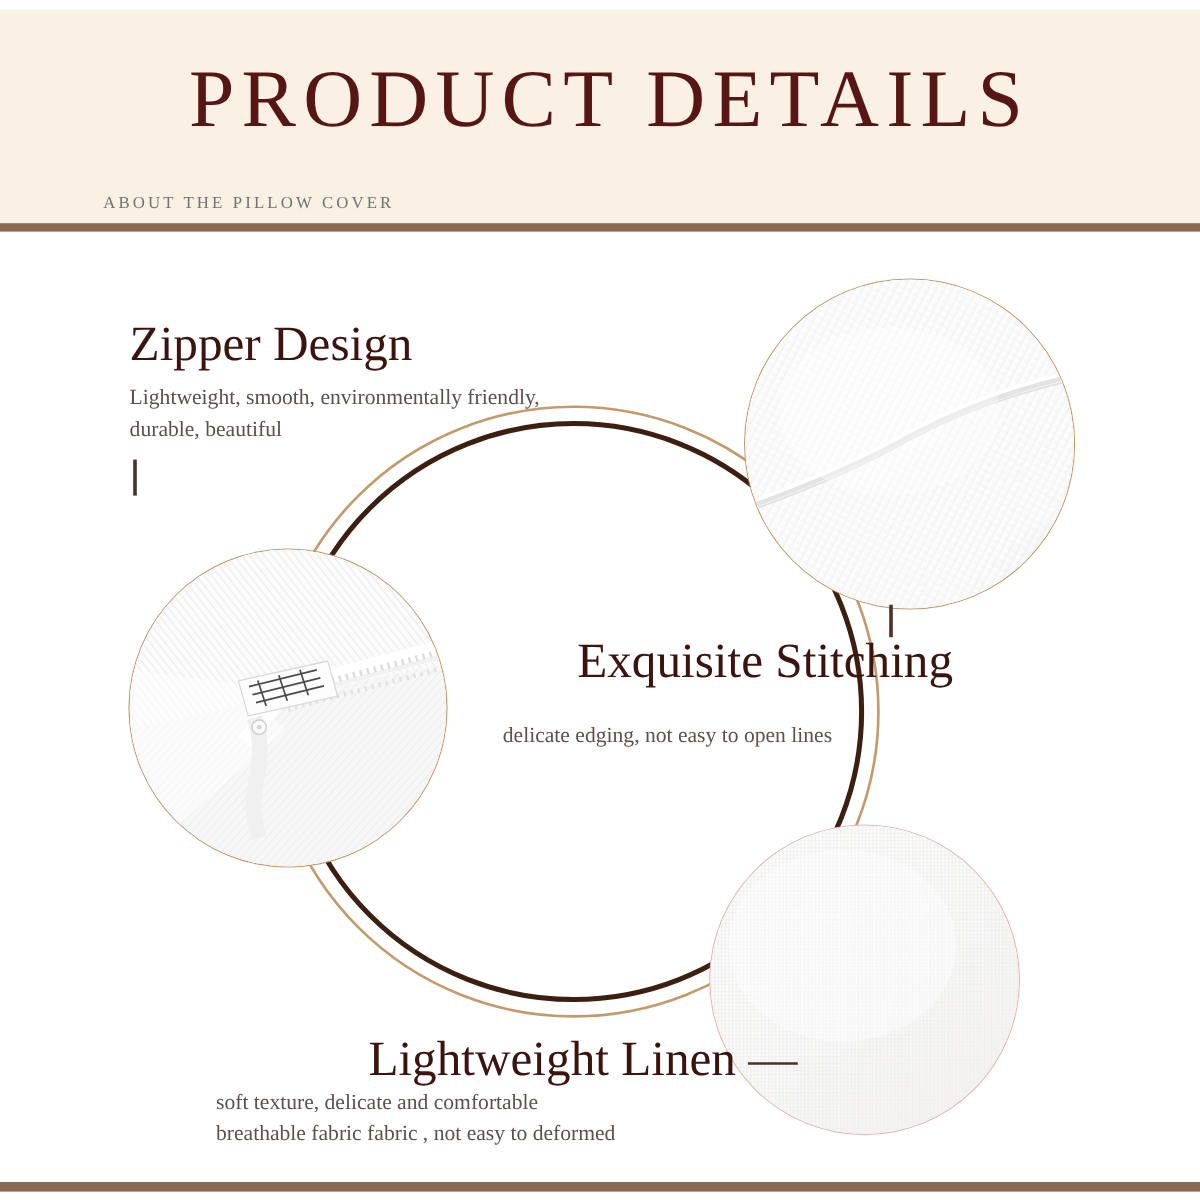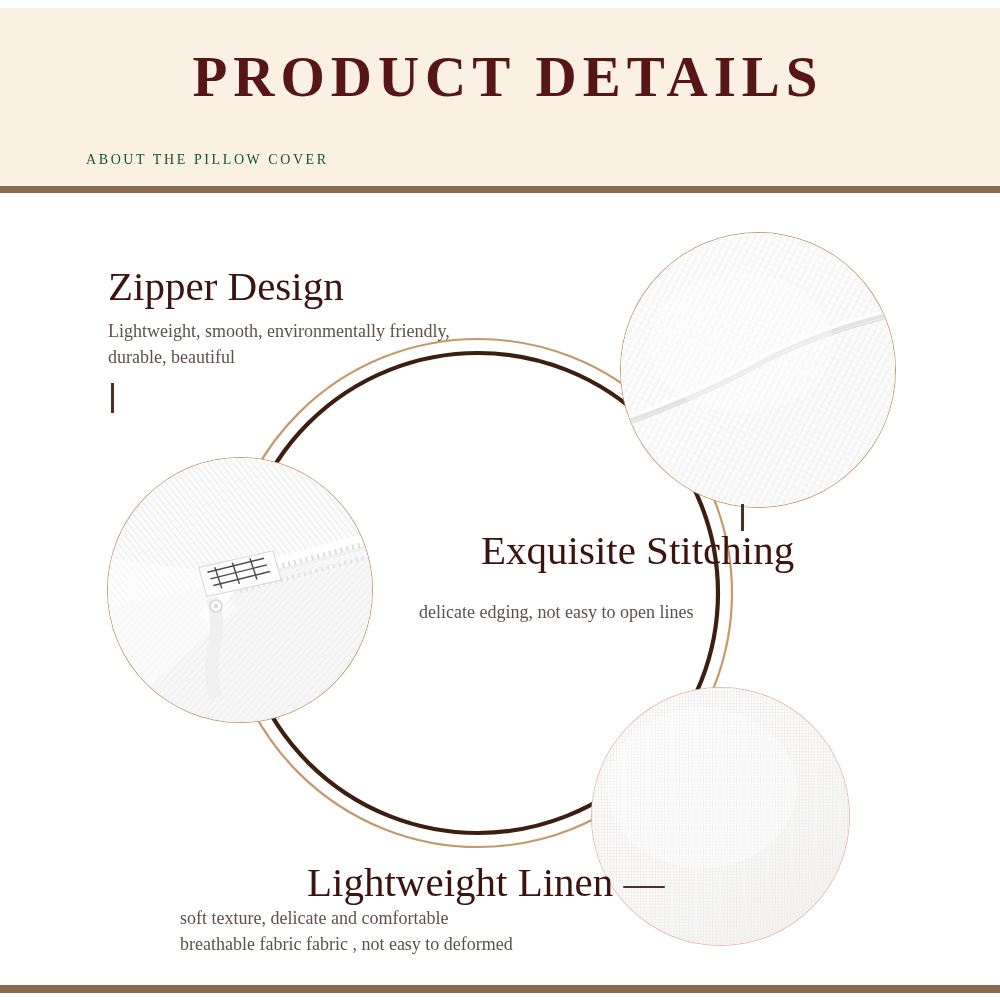--- a/index.html
+++ b/index.html
@@ -40,36 +40,36 @@
     width: 1000px;
     height: 8px;
     background: #8c6a4f;
   }
 
   .page-title {
     position: absolute;
     left: 78px;
     top: 48px;
     width: 860px;
-    font-size: 57px;
+    font-size: 68px;
     line-height: 1.0;
     letter-spacing: 6px;
     color: #561616;
     white-space: nowrap;
-    font-weight: bold;
+    font-weight: normal;
     margin: 0;
     text-align: center;
   }
   .page-subtitle {
     position: absolute;
     left: 86px;
-    top: 152px;
+    top: 162px;
     font-size: 14px;
     letter-spacing: 2.6px;
-    color: #14532d;
+    color: #737373;
     white-space: nowrap;
   }
 
   
   .ring-svg {
     position: absolute;
     left: 0;
     top: 193px;
     width: 1000px;
     height: 800px;

